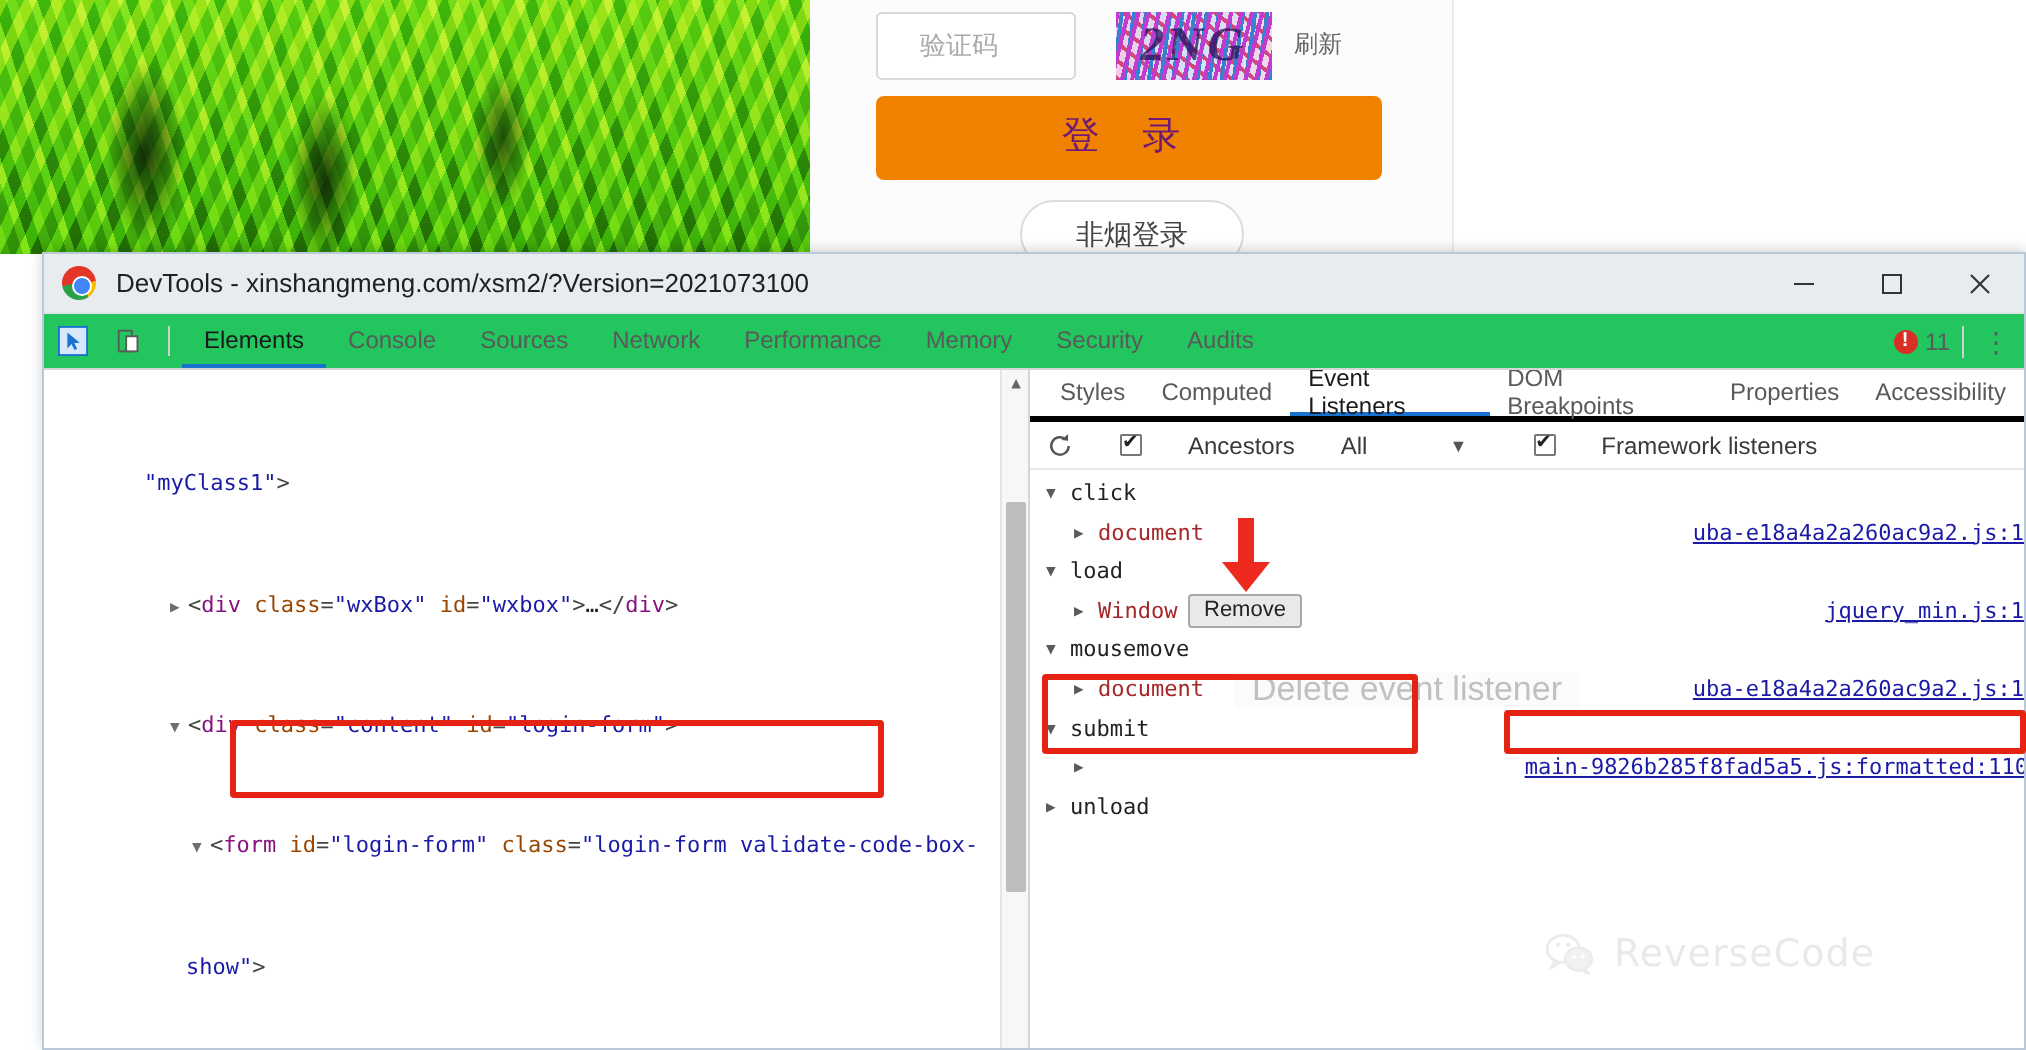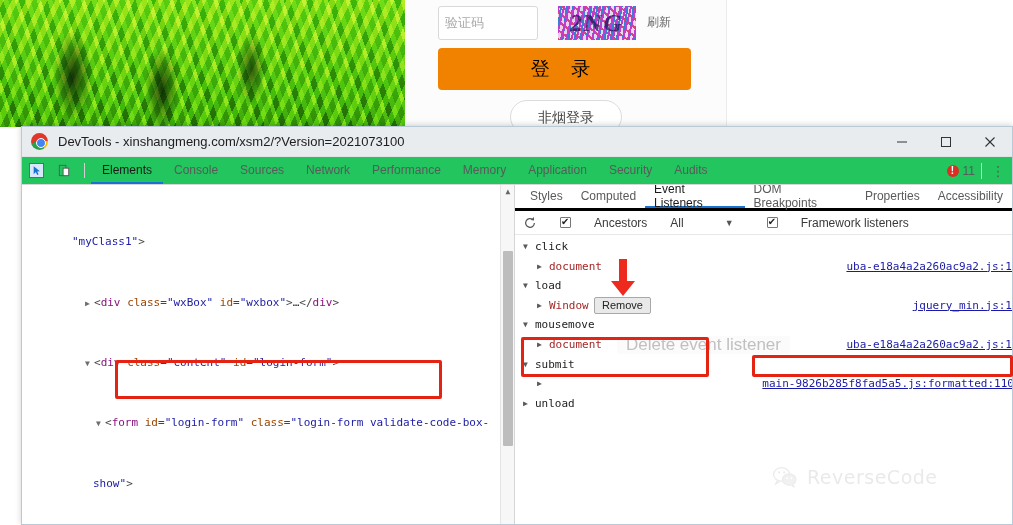--- a/index.html
+++ b/index.html
@@ -25,41 +25,41 @@
     background-blend-mode: normal, normal, normal, overlay, overlay, normal;
   }
   .page-white-right { position: absolute; left: 405px; top: 0; width: 608px; height: 127px; background:#fff; }
   .page-form-col {
     position: absolute; left: 405px; top: 0; width: 322px; height: 127px;
     background: #fcfcfc; border-right: 1px solid #ececec;
   }
   .vcode-input {
     position: absolute; left: 33px; top: 6px; width: 100px; height: 34px;
     border: 1px solid #d9d9d9; border-radius: 3px; background: #fff;
-    font-size: 13px; color: #aaa; padding: 0 6px; line-height: 32px;
+    font-size: 13px; color: #aaa; padding: 0 21px; line-height: 32px;
   }
   .vcode-img {
     position: absolute; left: 153px; top: 6px; width: 78px; height: 34px;
     background:
       repeating-linear-gradient(104deg, #c23ad0 0 2px, transparent 2px 5px),
       repeating-linear-gradient(-82deg, #3a7fd0 0 2px, transparent 2px 6px),
       repeating-linear-gradient(38deg, #d04a7a 0 2px, transparent 2px 7px),
       linear-gradient(90deg,#f2cbe8,#cfe4f7,#f6d6e6);
     overflow: hidden;
   }
   .vcode-img .glyphs {
     font-family: "Liberation Serif", serif; font-size: 24px; font-weight: bold;
     color: rgba(40,20,90,.75); letter-spacing: 2px; line-height: 34px;
     text-align: center; display: block; transform: skewX(-8deg);
   }
   .vcode-refresh { position: absolute; left: 242px; top: 14px; font-size: 12px; color:#666; }
   .btn-login-page {
     position: absolute; left: 33px; top: 48px; width: 253px; height: 42px;
     background: #f08200; border: none; border-radius: 4px;
-    color: #000000; font-size: 19px; letter-spacing: 8px; text-align: center; line-height: 42px;
+    color: #701a75; font-size: 19px; letter-spacing: 8px; text-align: center; line-height: 42px;
   }
   .btn-nonsmoke {
     position: absolute; left: 105px; top: 100px; width: 112px; height: 34px;
     border: 1px solid #dcdcdc; border-radius: 17px; background: #fff;
     color: #444; font-size: 14px; text-align: center; line-height: 32px;
   }
 
   
   .devtools {
     position: absolute; left: 21px; top: 126px; width: 992px; height: 399px;
@@ -251,21 +251,20 @@
         </svg>
       </div>
       <div class="tb-sep"></div>
 
       <div class="dt-tab active">Elements</div>
       <div class="dt-tab">Console</div>
       <div class="dt-tab">Sources</div>
       <div class="dt-tab">Network</div>
       <div class="dt-tab">Performance</div>
       <div class="dt-tab">Memory</div>
-      <div class="dt-tab">Application</div>
       <div class="dt-tab">Security</div>
       <div class="dt-tab">Audits</div>
 
       <div class="tabbar-right">
         <div class="err-badge">
           <span class="err-dot">!</span>
           <span>11</span>
         </div>
         <div class="tb-sep" style="height:16px;align-self:center;margin:0 6px;"></div>
         <div class="vdots">⋮</div>

